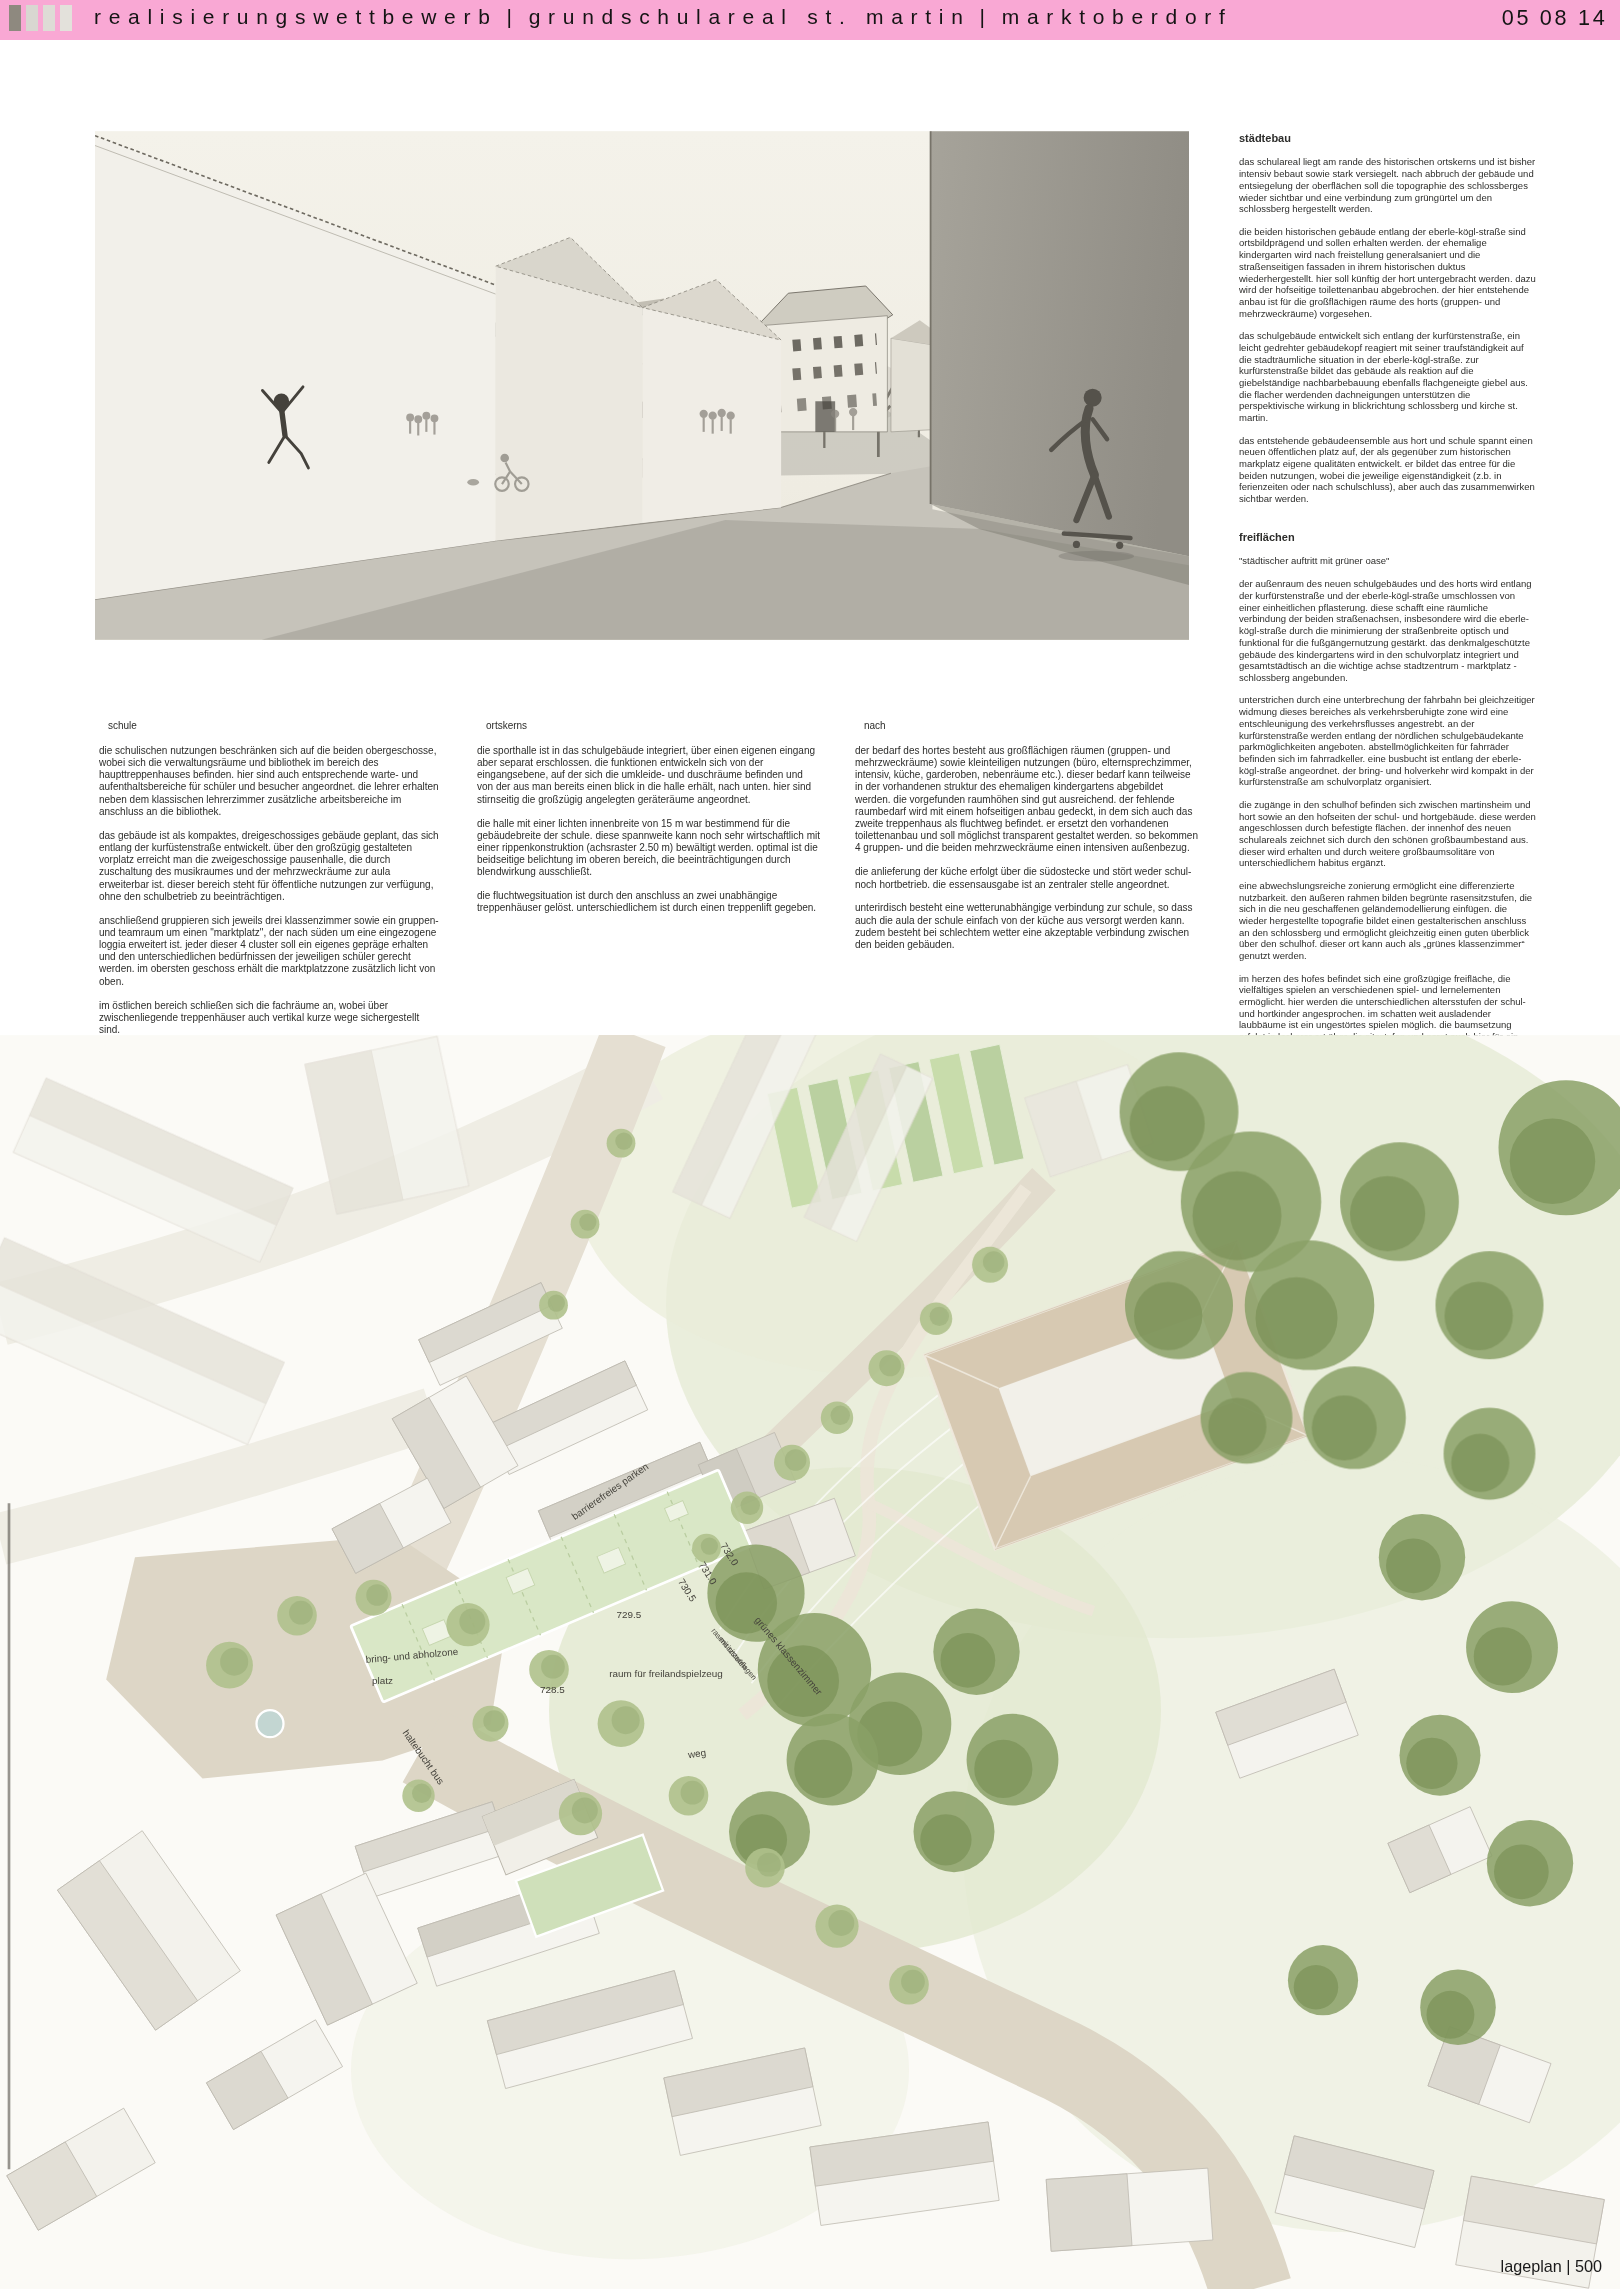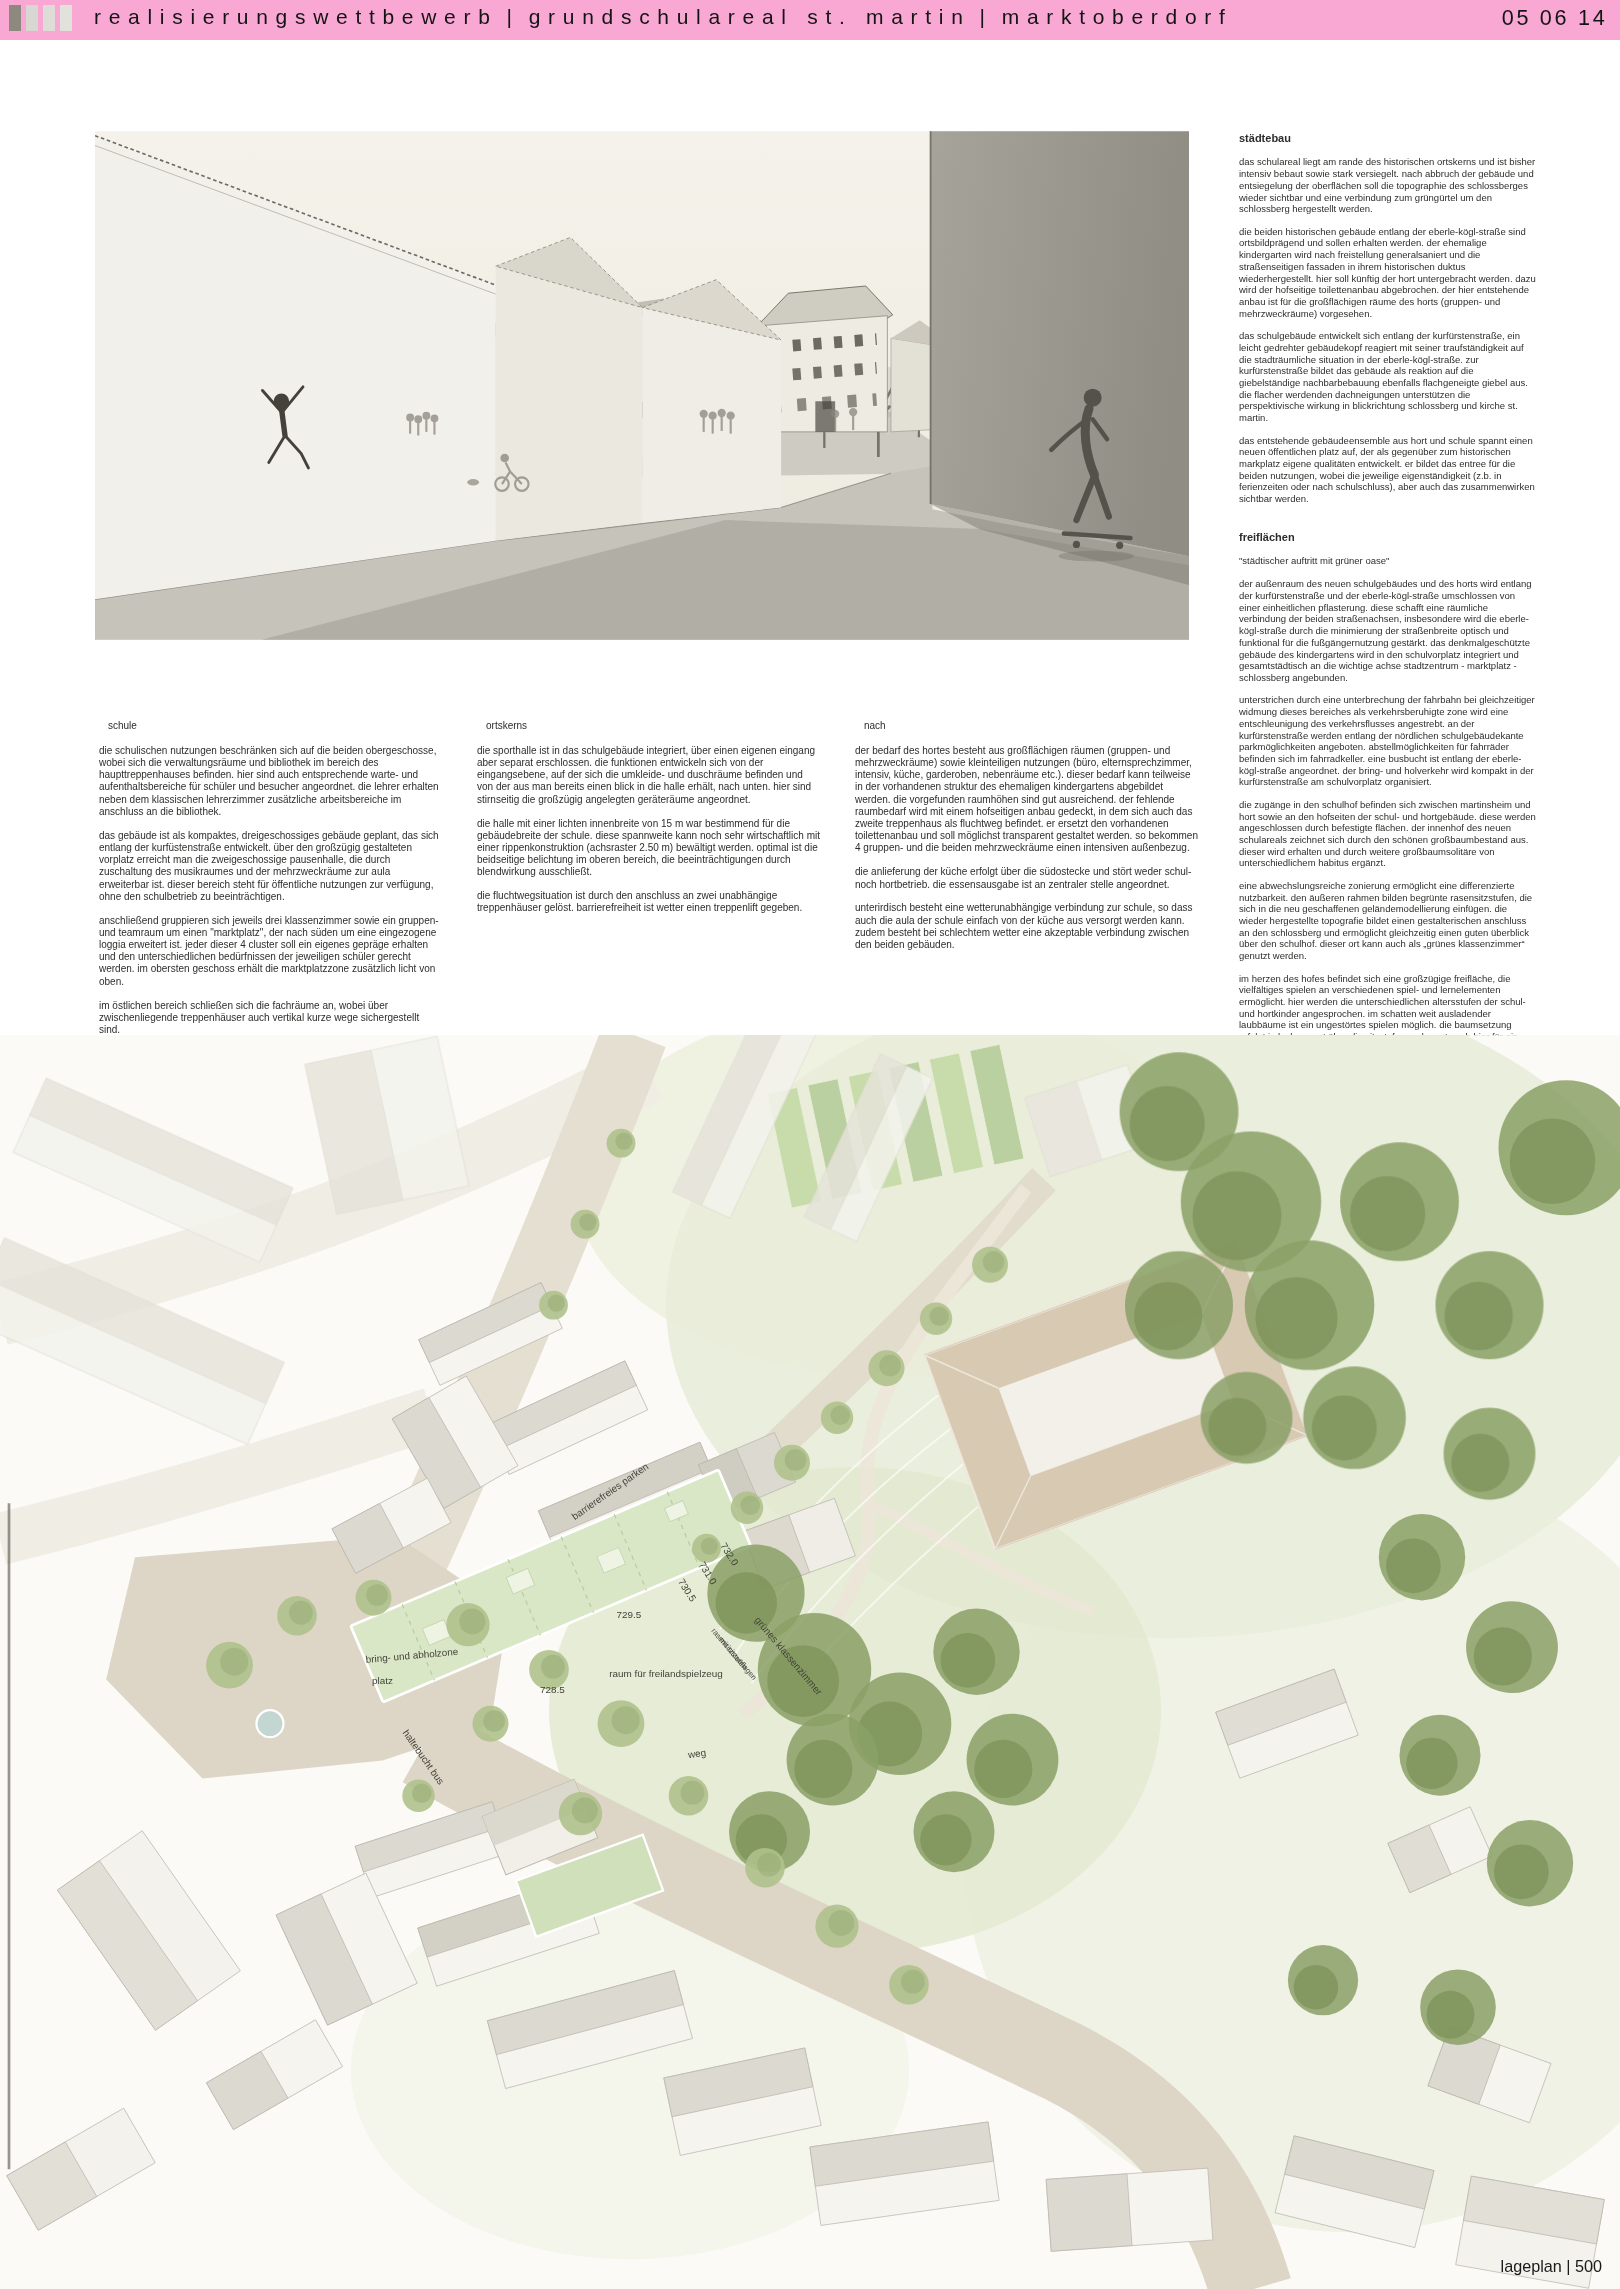--- a/index.html
+++ b/index.html
@@ -33,21 +33,21 @@
 <body>
 
 <div class="hdr">
   <div class="marks">
     <div class="sq" style="background:#8e897f"></div>
     <div class="sq" style="background:#d9d7d1"></div>
     <div class="sq" style="background:#dedcd6"></div>
     <div class="sq" style="background:#e3e1db"></div>
   </div>
   <div class="title"><span>realisierungswettbewerb</span><span class="sep">|</span><span>grundschulareal st. martin</span><span class="sep">|</span><span>marktoberdorf</span></div>
-  <div class="date">05 06 14</div>
+  <div class="date">05 08 14</div>
 </div>
 
 <div class="fig">
 <svg width="1094" height="509" viewBox="0 0 1215 565">
   <defs>
     <linearGradient id="sky" x1="0" y1="0" x2="0" y2="1">
       <stop offset="0" stop-color="#f4f2ea"></stop>
           <stop offset="0.7" stop-color="#efece2"></stop>
           <stop offset="1" stop-color="#e9e6da"></stop>
     </linearGradient>
@@ -178,21 +178,21 @@
   <h3>schule</h3>
   <p>die schulischen nutzungen beschränken sich auf die beiden obergeschosse, wobei sich die verwaltungsräume und bibliothek im bereich des haupttreppenhauses befinden. hier sind auch entsprechende warte- und aufenthaltsbereiche für schüler und besucher angeordnet. die lehrer erhalten neben dem klassischen lehrerzimmer zusätzliche arbeitsbereiche im anschluss an die bibliothek.</p>
   <p>das gebäude ist als kompaktes, dreigeschossiges gebäude geplant, das sich entlang der kurfüstenstraße entwickelt. über den großzügig gestalteten vorplatz erreicht man die zweigeschossige pausenhalle, die durch zuschaltung des musikraumes und der mehrzweckräume zur aula erweiterbar ist. dieser bereich steht für öffentliche nutzungen zur verfügung, ohne den schulbetrieb zu beeinträchtigen.</p>
   <p>anschließend gruppieren sich jeweils drei klassenzimmer sowie ein gruppen- und teamraum um einen "marktplatz", der nach süden um eine eingezogene loggia erweitert ist. jeder dieser 4 cluster soll ein eigenes gepräge erhalten und den unterschiedlichen bedürfnissen der jeweiligen schüler gerecht werden. im obersten geschoss erhält die marktplatzzone zusätzlich licht von oben.</p>
   <p>im östlichen bereich schließen sich die fachräume an, wobei über zwischenliegende treppenhäuser auch vertikal kurze wege sichergestellt sind.</p>
 </div>
 <div class="col" style="left:477px">
   <h3>ortskerns</h3>
   <p>die sporthalle ist in das schulgebäude integriert, über einen eigenen eingang aber separat erschlossen. die funktionen entwickeln sich von der eingangsebene, auf der sich die umkleide- und duschräume befinden und von der aus man bereits einen blick in die halle erhält, nach unten. hier sind stirnseitig die großzügig angelegten geräteräume angeordnet.</p>
   <p>die halle mit einer lichten innenbreite von 15 m war bestimmend für die gebäudebreite der schule. diese spannweite kann noch sehr wirtschaftlich mit einer rippenkonstruktion (achsraster 2.50 m)  bewältigt werden. optimal ist die beidseitige belichtung im oberen bereich, die beeinträchtigungen durch blendwirkung ausschließt.</p>
-  <p>die fluchtwegsituation ist durch den anschluss an zwei unabhängige treppenhäuser gelöst. barrierefreiheit ist wetter einen treppenlift gegeben.</p>
+  <p>die fluchtwegsituation ist durch den anschluss an zwei unabhängige treppenhäuser gelöst. unterschiedlichem ist durch einen treppenlift gegeben.</p>
 </div>
 <div class="col" style="left:855px">
   <h3>nach</h3>
   <p>der bedarf des hortes besteht aus großflächigen räumen (gruppen- und mehrzweckräume) sowie kleinteiligen nutzungen (büro, elternsprechzimmer, intensiv, küche, garderoben, nebenräume etc.). dieser bedarf kann teilweise in der vorhandenen struktur des ehemaligen kindergartens abgebildet werden. die vorgefunden raumhöhen sind gut ausreichend. der fehlende raumbedarf wird mit einem hofseitigen anbau gedeckt, in dem sich auch das zweite treppenhaus als fluchtweg befindet. er ersetzt den vorhandenen toilettenanbau und soll möglichst transparent gestaltet werden. so bekommen 4 gruppen- und die beiden mehrzweckräume einen intensiven außenbezug.</p>
   <p>die anlieferung der küche erfolgt über die südostecke und stört weder schul- noch hortbetrieb. die essensausgabe ist an zentraler stelle angeordnet.</p>
   <p>unterirdisch besteht eine wetterunabhängige verbindung zur schule, so dass auch die aula der schule einfach von der küche aus versorgt werden kann. zudem besteht bei schlechtem wetter eine akzeptable verbindung zwischen den beiden gebäuden.</p>
 </div>
 
 <div class="side">
   <h3>städtebau</h3>

